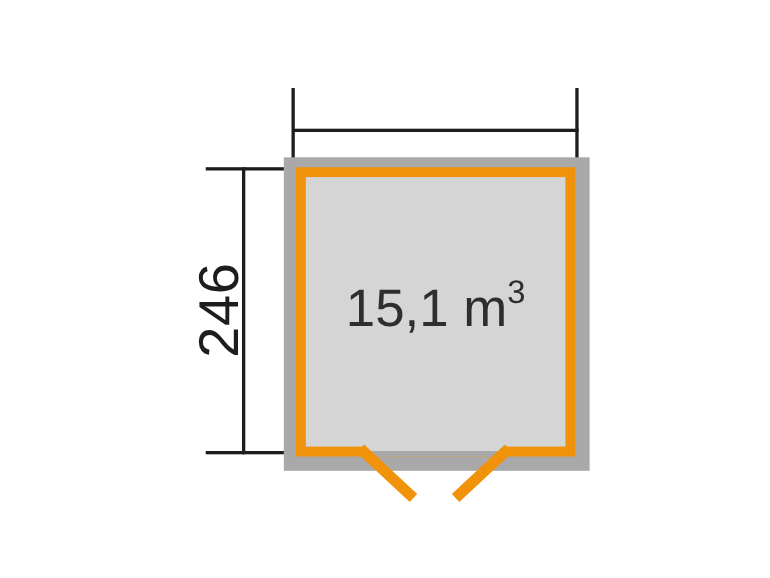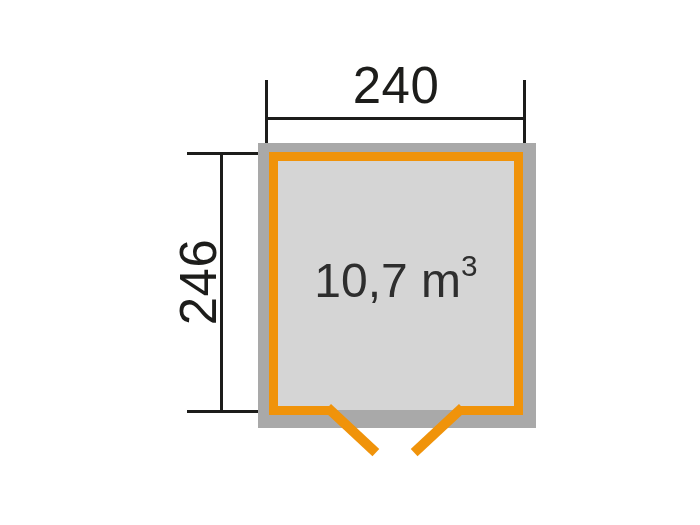--- a/index.html
+++ b/index.html
@@ -112,35 +112,34 @@
     top: 404px;
     transform-origin: 100% 0;
     transform: rotate(-43deg);
   }
 </style>
 </head>
 <body>
 
 <div class="canvas">
 
-  <div class="dim-label dim-top-label">240</div>
   <div class="dline dim-top-line"></div>
   <div class="dline tick-top-left"></div>
   <div class="dline tick-top-right"></div>
 
   <div class="dim-label dim-left-label">246</div>
   <div class="dline dim-left-line"></div>
   <div class="dline tick-left-top"></div>
   <div class="dline tick-left-bot"></div>
 
   <div class="shed">
     <div class="shed-orange">
       <div class="shed-floor">
         <div class="volume">
-          <span>10,7 m</span><sup>3</sup>
+          <span>15,1 m</span><sup>3</sup>
         </div>
       </div>
     </div>
     <div class="door-gap"></div>
   </div>
 
   <div class="door-leaf leaf-left"></div>
   <div class="door-leaf leaf-right"></div>
 
 </div>

